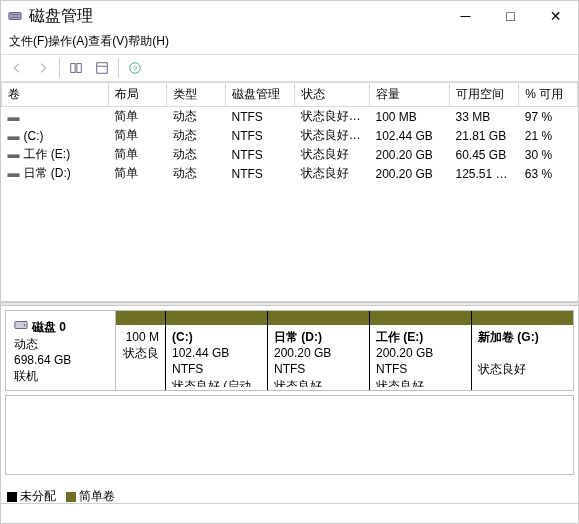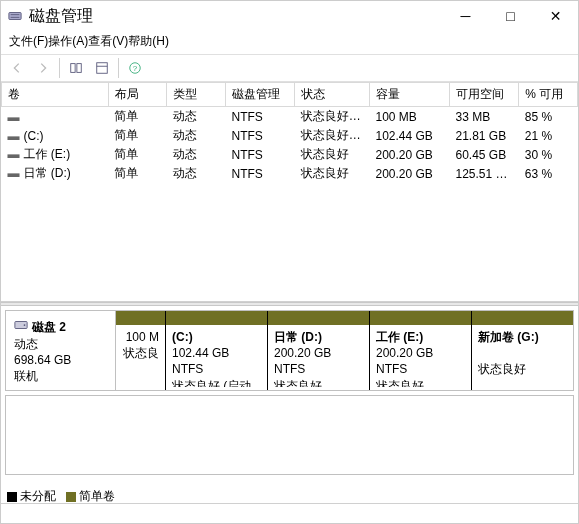--- a/index.html
+++ b/index.html
@@ -217,21 +217,21 @@
     </thead>
     <tbody id="vol-tbody">
           <tr>
             <td><span class="vol-icon">▬</span></td>
             <td>简单</td>
             <td>动态</td>
             <td>NTFS</td>
             <td>状态良好 (…</td>
             <td>100 MB</td>
             <td>33 MB</td>
-            <td>85 %</td>
+            <td>97 %</td>
           </tr>
           <tr>
             <td><span class="vol-icon">▬</span>(C:)</td>
             <td>简单</td>
             <td>动态</td>
             <td>NTFS</td>
             <td>状态良好 (…</td>
             <td>102.44 GB</td>
             <td>21.81 GB</td>
             <td>21 %</td>
@@ -264,21 +264,21 @@
 
 <div class="diskpanel">
   <div class="diskrow">
     <div class="diskhdr">
       <span class="dicon">
         <svg width="14" height="12" viewBox="0 0 16 12">
               <rect x="1" y="2" width="14" height="8" rx="1" fill="#ccd" stroke="#557"></rect>
               <circle cx="12" cy="6" r="1" fill="#557"></circle>
             </svg>
       </span>
-      <b>磁盘 2</b><br>
+      <b>磁盘 0</b><br>
       <span>动态</span><br>
       <span>698.64 GB</span><br>
       <span>联机</span>
     </div>
     <div class="partrow" id="disk0-parts">
           <div class="part" style="flex: 50 1 0px; text-align: right;">
             <div class="band"></div>
             <div class="body"><span>100 M</span><br><span>状态良</span></div>
           </div>
           <div class="part" style="flex: 110 1 0px;">

